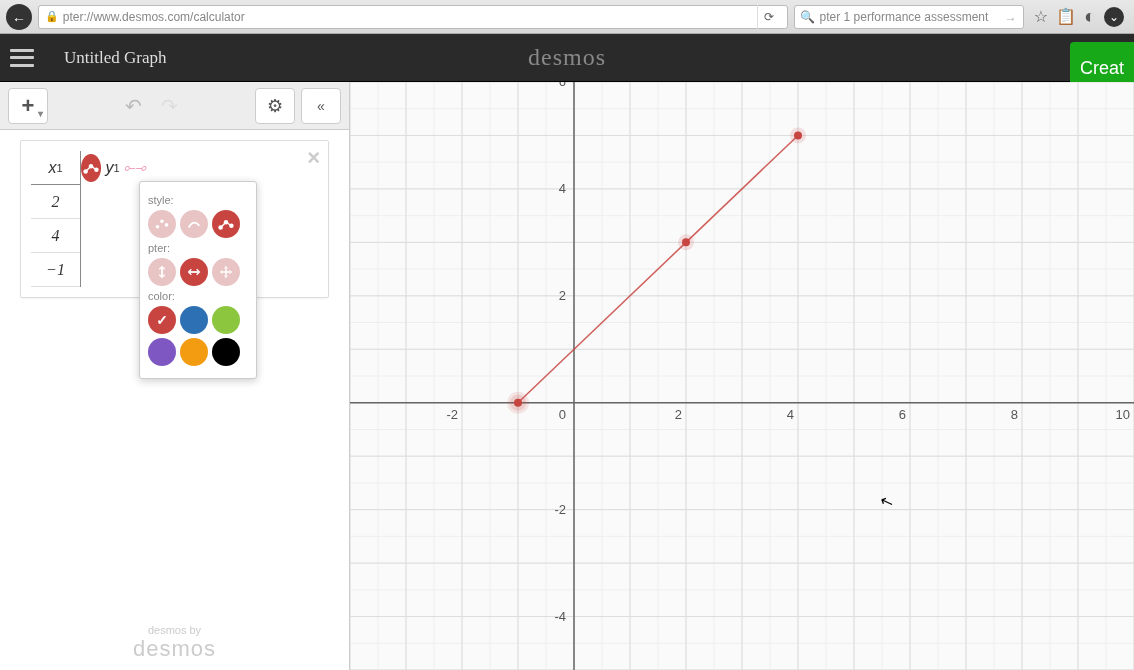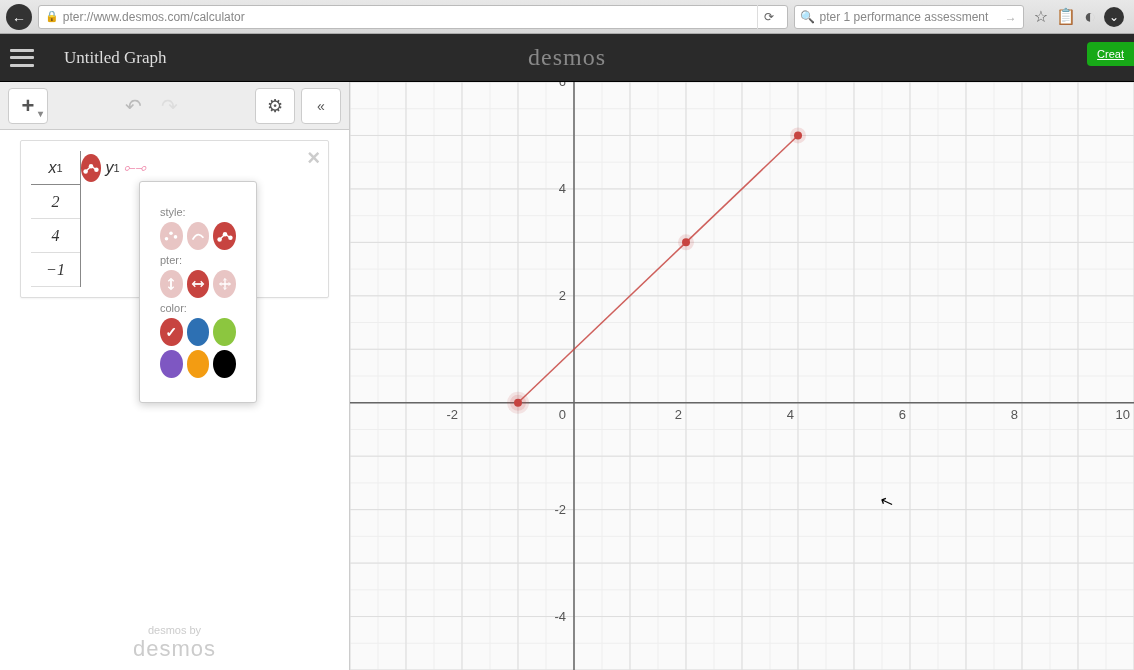--- a/index.html
+++ b/index.html
@@ -14,21 +14,21 @@
 .search-bar { width: 230px; height: 24px; background: #fff; border: 1px solid #bbb; border-radius: 3px; display: flex; align-items: center; padding: 0 6px; font-size: 12px; color: #888; gap: 4px; }
 .browser-icons { display: flex; gap: 8px; align-items: center; color: #555; font-size: 16px; padding: 0 4px;}
 .browser-icons span { cursor: pointer; }
 
 
 .desmos-header { height: 48px; background: #2a2a2a; display: flex; align-items: center; padding: 0 10px; position: relative; border-bottom: 1px solid #000;}
 .hamburger { width: 24px; height: 18px; display: flex; flex-direction: column; justify-content: space-between; cursor: pointer; }
 .hamburger span { height: 3px; background: #ccc; border-radius: 1px; }
 .graph-title { color: #ddd; font-size: 17px; margin-left: 30px; font-family: Liberation Serif, serif; }
 .desmos-logo { position: absolute; left: 50%; transform: translateX(-50%); color: #888; font-size: 24px; letter-spacing: 1px; font-weight: 400; font-family: Georgia, serif;}
-.create-btn { position: absolute; right: 0; top: 8px; background: #17a917; color: #fff; padding: 6px 10px; border-radius: 4px 0 0 4px; font-size: 11px; text-decoration: underline; }
+.create-btn { position: absolute; right: 0; top: 8px; background: #17a917; color: #fff; padding: 16px 10px; border-radius: 4px 0 0 4px; font-size: 18px; }
 
 
 .main { display: flex; height: calc(670px - 34px - 48px); position: relative; }
 
 
 .sidebar { width: 350px; background: #fff; border-right: 1px solid #ccc; display: flex; flex-direction: column; position: relative; }
 .sidebar-toolbar { height: 48px; background: #ededed; border-bottom: 1px solid #ccc; display: flex; align-items: center; padding: 0 8px; gap: 6px; }
 .tb-btn { width: 40px; height: 36px; background: #fff; border: 1px solid #ccc; border-radius: 4px; display: flex; align-items: center; justify-content: center; color: #555; font-size: 18px;}
 .tb-btn.plus { font-size: 22px; font-weight: bold; position:relative;}
 .tb-btn.plus::after{content:"▾"; font-size:10px; position:absolute; right:4px; bottom:4px; color:#888;}
@@ -46,21 +46,21 @@
 .tcol.x1 .tcell { font-style: italic; }
 .tcol.x1 .tcell.hdr { border-bottom: 1px solid #888; }
 .tcol.y1 { width: 65px; }
 .tcol.y1 .tcell.hdr { border-bottom: 1px solid transparent;}
 .y1-icon { width: 28px; height: 28px; border-radius: 50%; background: #c74440; display: flex; align-items: center; justify-content: center; margin-right: 4px;}
 .y1-icon svg { width: 18px; height: 18px; }
 .y1-conn { color: #e8a; font-size: 14px; margin-left: 4px;}
 sub{font-size:11px; font-style:normal;}
 
 
-.style-popup { position: absolute; left: 118px; top: 40px; width: 118px; background: #fff; border: 1px solid #ccc; border-radius: 3px; box-shadow: 0 2px 8px rgba(0,0,0,0.2); padding: 20px; z-index: 10;}
+.style-popup { position: absolute; left: 118px; top: 40px; width: 118px; background: #fff; border: 1px solid #ccc; border-radius: 3px; box-shadow: 0 2px 8px rgba(0,0,0,0.2); padding: 8px; z-index: 10;}
 .style-popup .label { font-size: 11px; color: #888; margin: 4px 0 4px 0; }
 .style-row { display: flex; gap: 4px; margin-bottom: 4px; }
 .circ { width: 28px; height: 28px; border-radius: 50%; display: flex; align-items: center; justify-content: center; cursor: pointer; position:relative;}
 .circ.faded { background: #e8c5c4; }
 .circ.solid { background: #c74440; }
 .circ.blue { background: #2d70b3; }
 .circ.green { background: #8cc63f; }
 .circ.purple { background: #7e57c2; }
 .circ.orange { background: #f39c12; }
 .circ.black { background: #000; }

